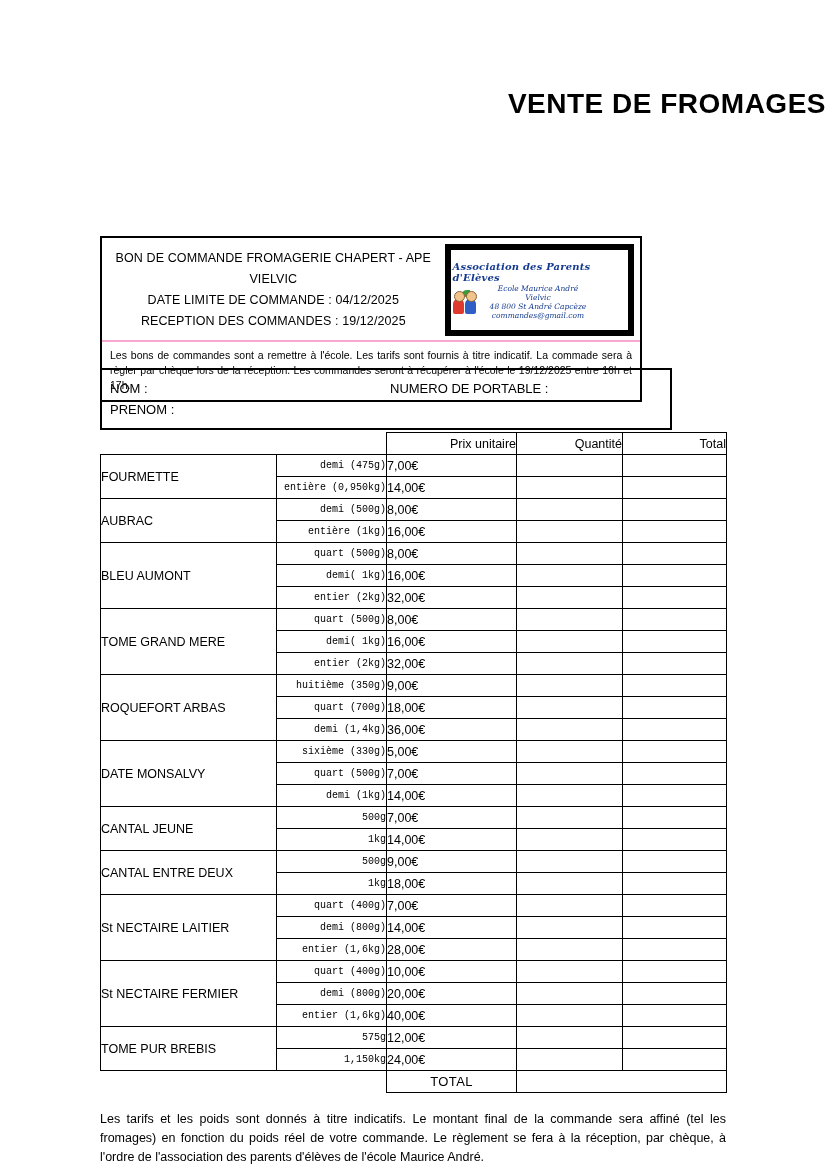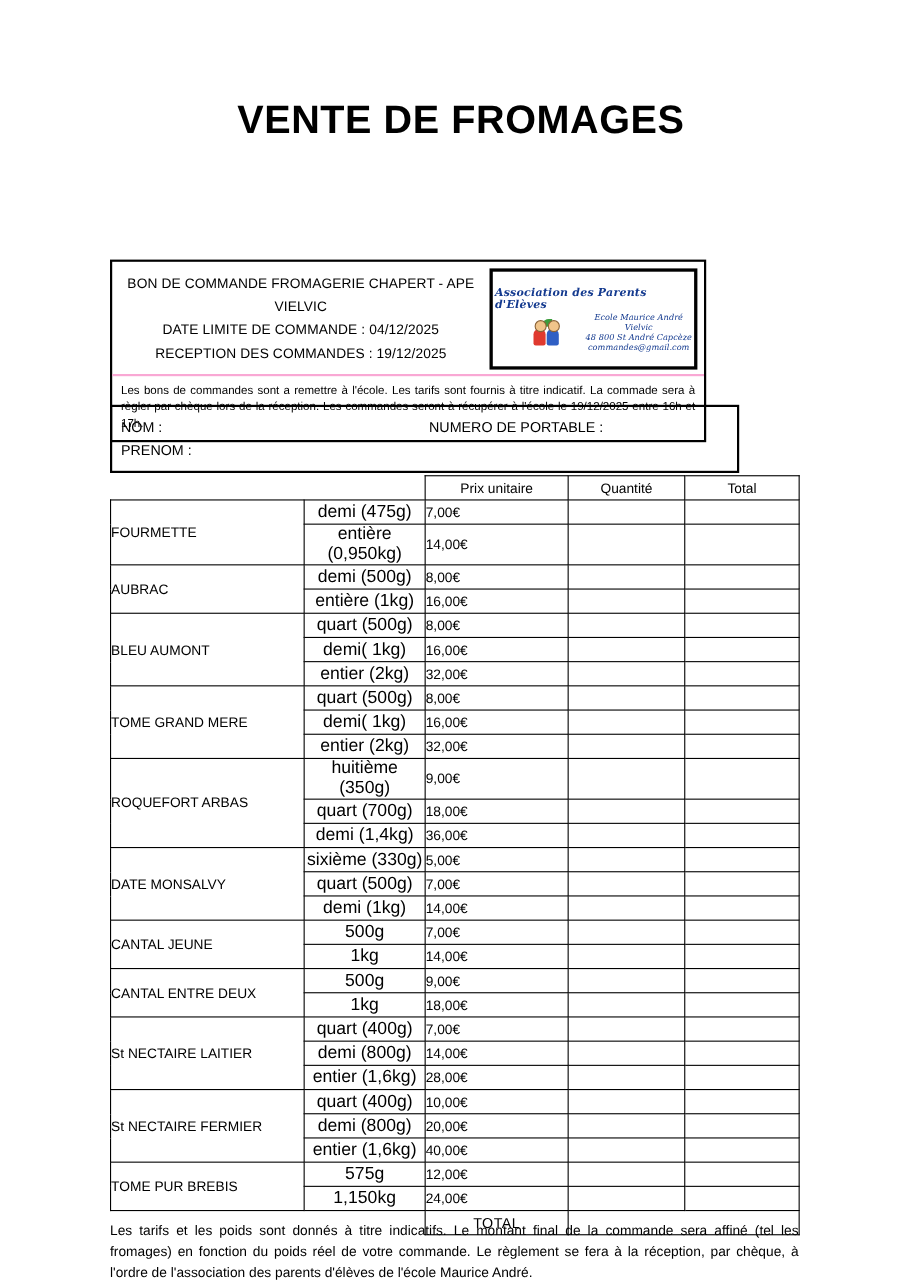--- a/index.html
+++ b/index.html
@@ -18,22 +18,22 @@
   .page {
     width: 826px;
     height: 1169px;
     box-sizing: border-box;
     padding: 0;
     position: relative;
   }
 
   
   .doc-title {
-    text-align: center;
-    font-size: 36px;
+    text-align: right;
+    font-size: 28px;
     font-weight: bold;
     letter-spacing: 0.5px;
     margin: 88px 0 0 12px;
     font-family: "Liberation Sans", sans-serif;
   }
 
   
   .header-box {
     position: absolute;
     left: 100px;
@@ -52,42 +52,42 @@
     text-align: center;
   }
   .header-left div {
     font-size: 12.5px;
     line-height: 21px;
     letter-spacing: 0.1px;
   }
   .logo-cell {
     width: 206px;
     margin: 6px 6px 4px 0;
-    border: 3px solid #000000;
+    border: 6px solid #000000;
     box-sizing: border-box;
     display: flex;
     flex-direction: column;
-    align-items: flex-end;
+    align-items: flex-start;
     justify-content: center;
     padding: 3px 2px;
   }
   .logo-title {
     font-family: "DejaVu Serif", serif;
     font-style: italic;
     font-weight: bold;
     font-size: 10px;
     color: #143a8f;
     letter-spacing: 0.2px;
     margin-bottom: 1px;
   }
   .logo-body {
     display: flex;
     align-items: center;
     justify-content: center;
-    gap: 21px;
+    gap: 11px;
   }
   .logo-mark {
     width: 26px;
     height: 24px;
     position: relative;
     flex: none;
   }
   .logo-mark .kid {
     position: absolute;
     bottom: 0;
@@ -167,36 +167,37 @@
     height: 21px;
     font-weight: normal;
   }
   col.c-name { width: 176px; }
   col.c-size { width: 110px; }
   col.c-price { width: 130px; }
   col.c-qty { width: 106px; }
   col.c-total { width: 104px; }
 
   .hd {
-    text-align: center;
+    text-align: right;
     font-size: 12.5px;
     height: 23px;
   }
   .no-border-left-top {
     border: none !important;
   }
   td.name {
     padding-left: 6px;
     font-size: 12.5px;
     border-right: 1px solid #000;
   }
   td.size {
-    text-align: center;
+    text-align: right;
     padding-right: 6px;
-    font-size: 16px;
+    font-size: 10px;
+    font-family: Liberation Mono, monospace;
   }
   td.price {
     text-align: left;
     font-size: 12.5px;
   }
   td.blank { }
   td.total-label {
     text-align: center;
     font-weight: bold;
     font-size: 13px;

